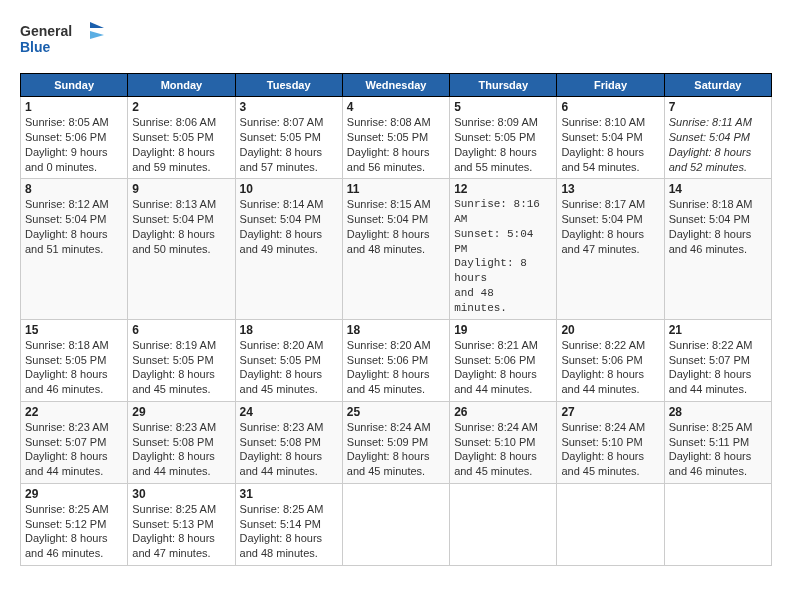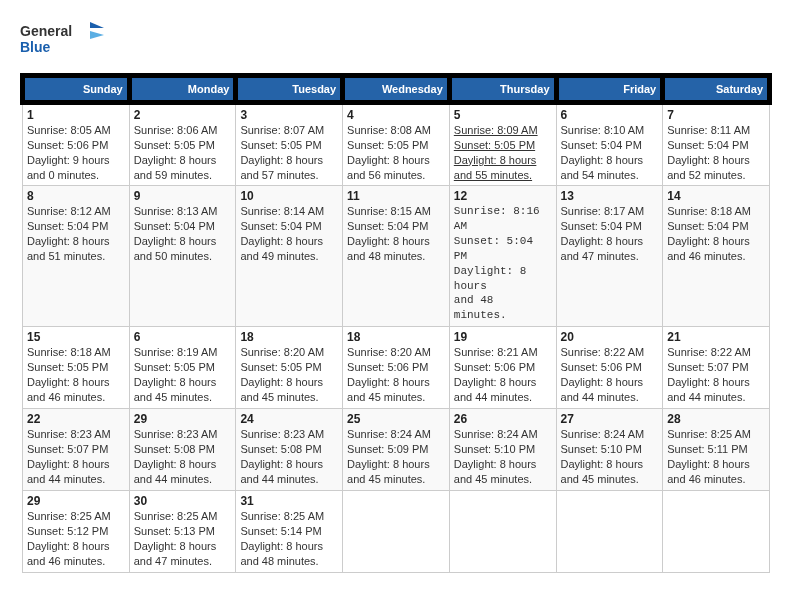--- a/index.html
+++ b/index.html
@@ -42,24 +42,24 @@
     }
     .calendar {
       width: 100%;
       border-collapse: collapse;
       font-size: 9.5px;
     }
     .calendar th {
       background: #2563a8;
       color: #fff;
       padding: 5px 4px;
-      text-align: right;
+      text-align: center;
       font-size: 11px;
       font-weight: bold;
-      border: 5px solid #000000;
+      border: 1px solid #000000;
     }
     .calendar td {
       border: 1px solid #ccc;
       vertical-align: top;
       padding: 3px 4px;
       width: calc(100%/7);
       height: 82px;
     }
     .day-num {
       font-size: 12px;
@@ -142,35 +142,35 @@
           </td>
           <td>
             <span class="day-num">4</span>
             <div class="day-info" style="white-space: pre-line;">Sunrise: 8:08 AM
 Sunset: 5:05 PM
 Daylight: 8 hours
 and 56 minutes.</div>
           </td>
           <td>
             <span class="day-num">5</span>
-            <div class="day-info" style="white-space: pre-line; text-decoration: underline;">Sunrise: 8:09 AM
+            <div class="day-info" style="white-space: pre-line;">Sunrise: 8:09 AM
 Sunset: 5:05 PM
 Daylight: 8 hours
 and 55 minutes.</div>
           </td>
           <td>
             <span class="day-num">6</span>
             <div class="day-info" style="white-space: pre-line;">Sunrise: 8:10 AM
 Sunset: 5:04 PM
 Daylight: 8 hours
 and 54 minutes.</div>
           </td>
           <td>
             <span class="day-num">7</span>
-            <div class="day-info" style="white-space: pre-line;">Sunrise: 8:11 AM
+            <div class="day-info" style="white-space: pre-line; font-style: italic;">Sunrise: 8:11 AM
 Sunset: 5:04 PM
 Daylight: 8 hours
 and 52 minutes.</div>
           </td>
         </tr>
         <tr>
           <td>
             <span class="day-num">8</span>
             <div class="day-info" style="white-space: pre-line;">Sunrise: 8:12 AM
 Sunset: 5:04 PM

